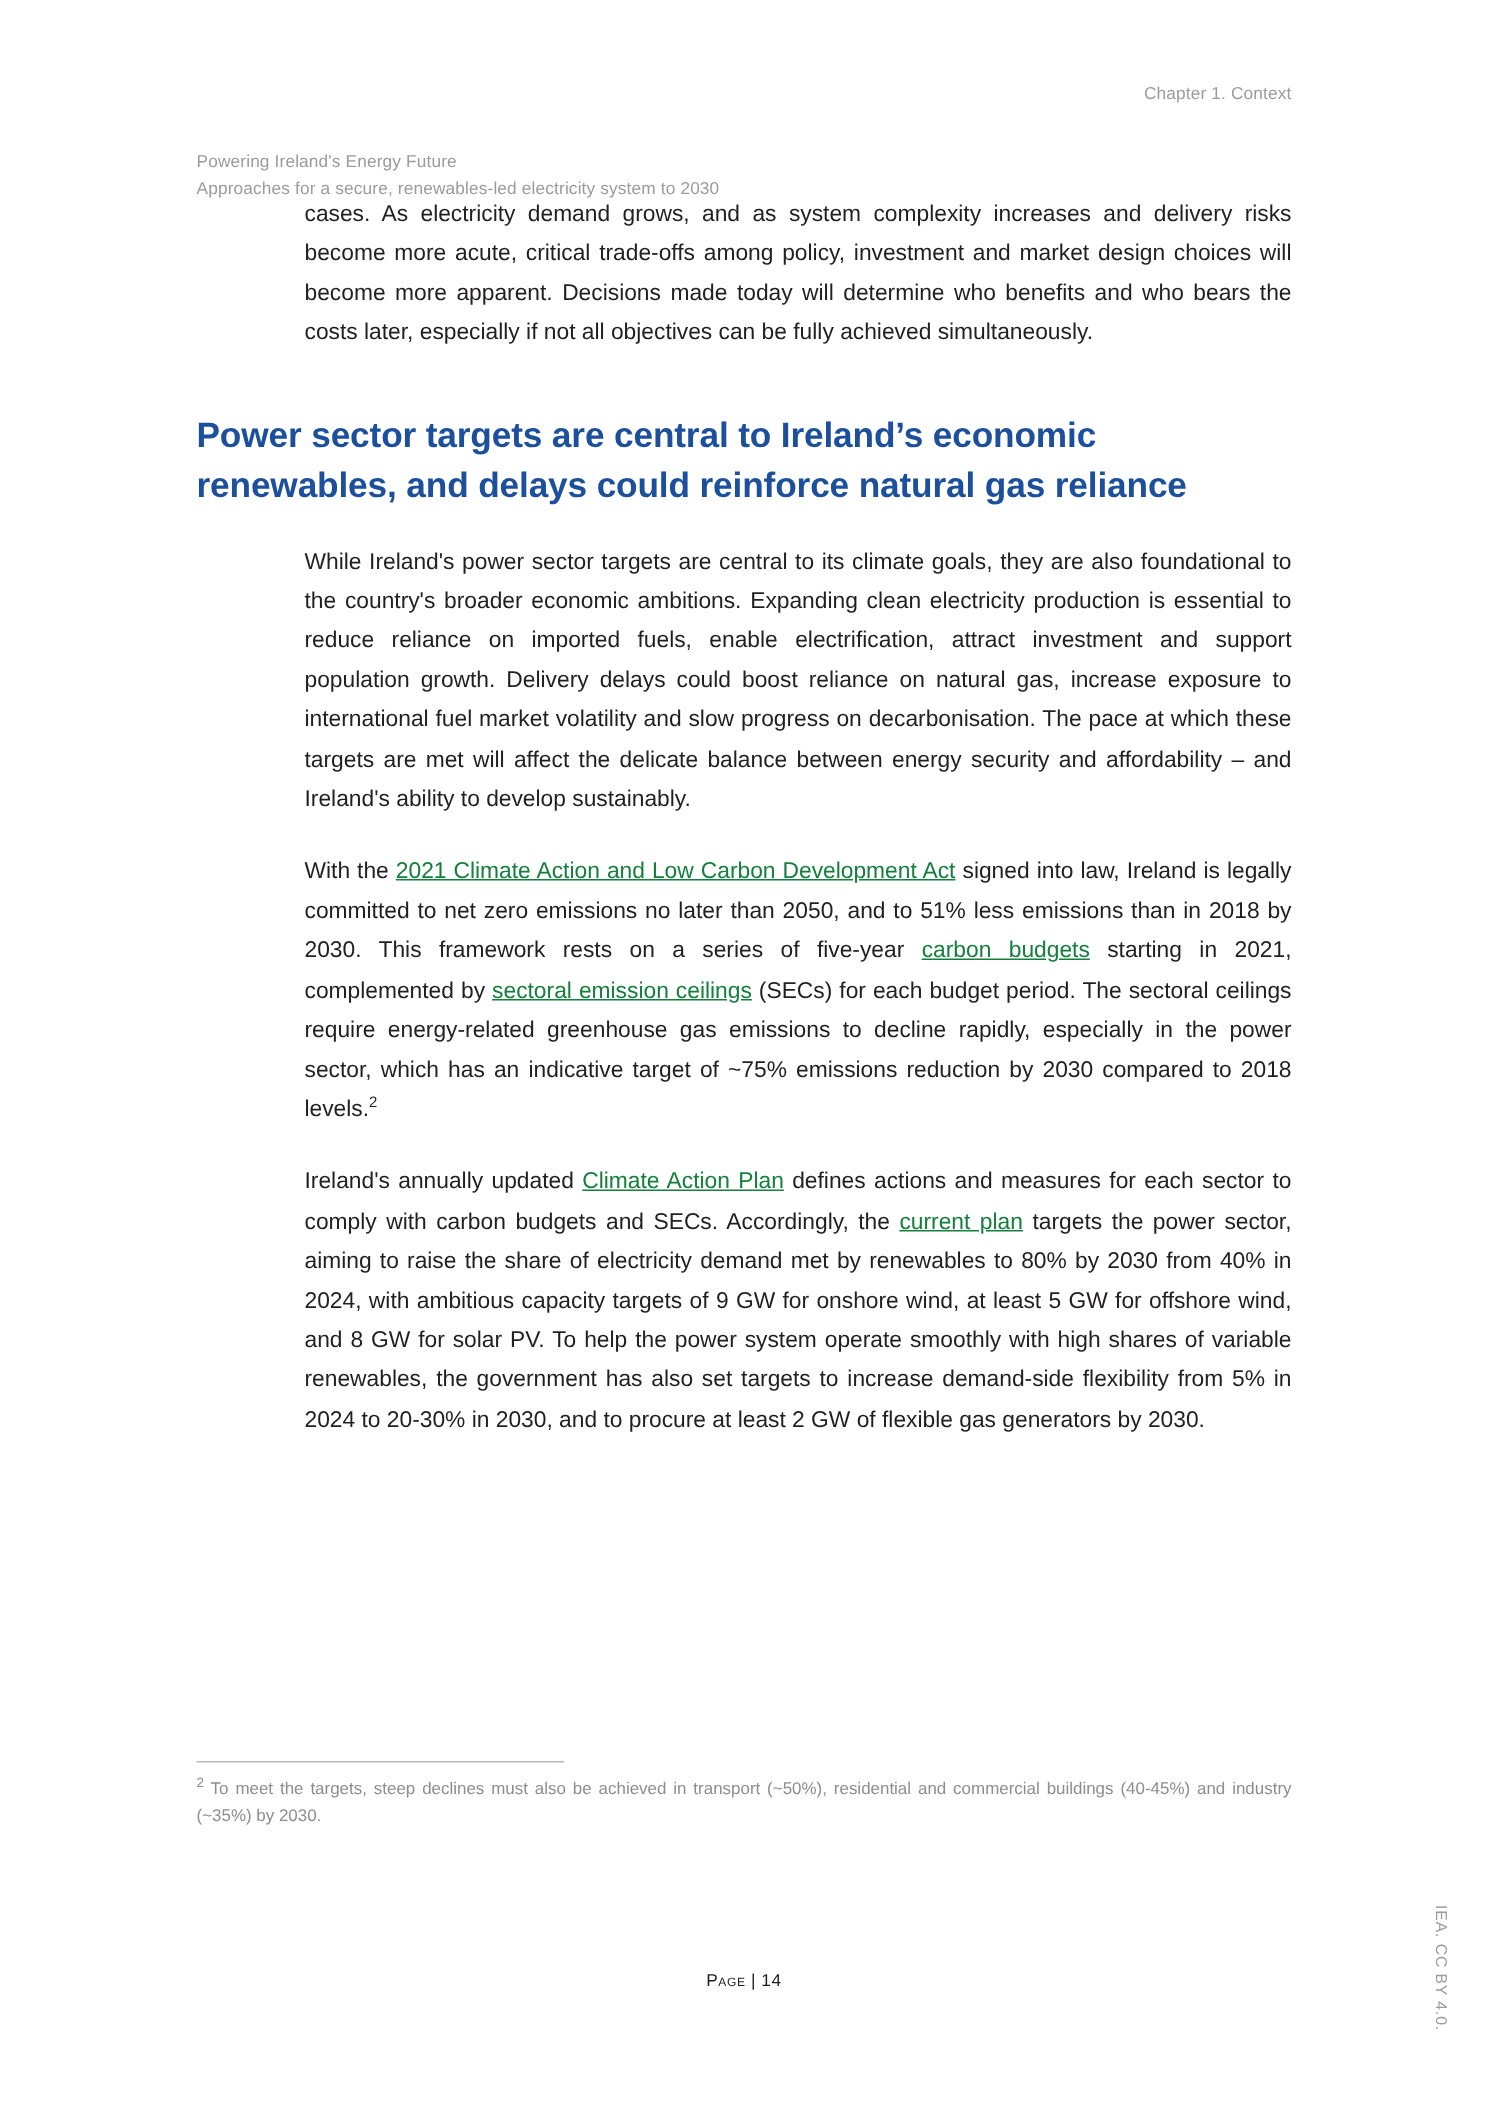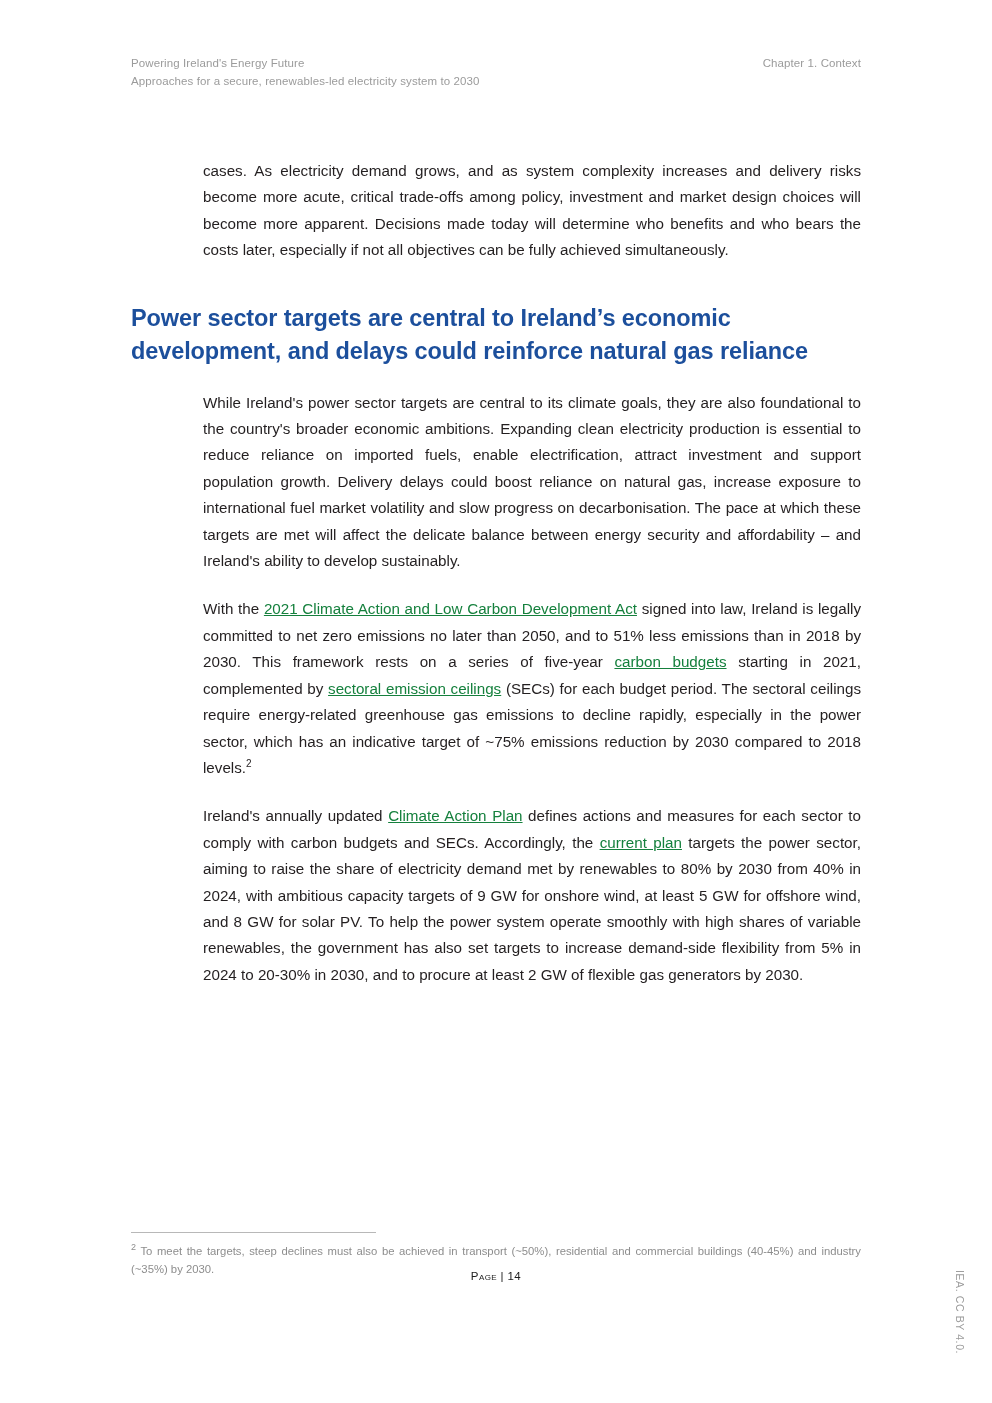--- a/index.html
+++ b/index.html
@@ -30,36 +30,36 @@
     display: flex;
     justify-content: space-between;
     align-items: flex-start;
     font-size: 11.5px;
     line-height: 1.55;
     color: #9b9b9b;
     letter-spacing: 0.1px;
   }
   .header-left {
     max-width: 560px;
+    margin-top: 45px;
   }
   .header-left div {
     white-space: nowrap;
   }
   .header-right {
     white-space: nowrap;
     padding-top: 0px;
   }
 
   
   .content {
     position: absolute;
     top: 130px;
     left: 131px;
     width: 730px;
-    margin-top: 28px;
   }
 
   p.body {
     margin: 0 0 0 0;
     font-size: 15.2px;
     line-height: 26.4px;
     text-align: justify;
     text-justify: inter-word;
     color: #231f20;
     padding-left: 72px;
@@ -85,21 +85,21 @@
   sup {
     font-size: 10px;
     vertical-align: super;
     line-height: 0;
   }
 
   
   .footnote-wrap {
     position: absolute;
     left: 131px;
-    top: 1232px;
+    top: 1174px;
     width: 730px;
   }
   .footnote-rule {
     width: 245px;
     height: 1px;
     background: #b8b8b8;
     margin-bottom: 9px;
   }
   .footnote {
     font-size: 11.3px;
@@ -109,21 +109,21 @@
   }
   .footnote sup {
     font-size: 9px;
   }
 
   
   .footer {
     position: absolute;
     left: 0;
     right: 0;
-    top: 1270px;
+    top: 1315px;
     text-align: center;
     font-size: 11.5px;
     color: #1c1c1c;
     letter-spacing: 0.4px;
   }
   .footer .pg {
     font-variant: small-caps;
   }
 
   .sidenote {
@@ -146,21 +146,21 @@
       <div>Powering Ireland's Energy Future</div>
       <div>Approaches for a secure, renewables-led electricity system to 2030</div>
     </div>
     <div class="header-right">Chapter 1. Context</div>
   </div>
 
   <div class="content">
 
     <p class="body">cases. As electricity demand grows, and as system complexity increases and delivery risks become more acute, critical trade-offs among policy, investment and market design choices will become more apparent. Decisions made today will determine who benefits and who bears the costs later, especially if not all objectives can be fully achieved simultaneously.</p>
 
-    <h2 class="heading">Power sector targets are central to Ireland’s economic development, and delays could reinforce natural gas reliance</h2>
+    <h2 class="heading">Power sector targets are central to Ireland’s economic renewables, and delays could reinforce natural gas reliance</h2>
 
     <p class="body">While Ireland's power sector targets are central to its climate goals, they are also foundational to the country's broader economic ambitions. Expanding clean electricity production is essential to reduce reliance on imported fuels, enable electrification, attract investment and support population growth. Delivery delays could boost reliance on natural gas, increase exposure to international fuel market volatility and slow progress on decarbonisation. The pace at which these targets are met will affect the delicate balance between energy security and affordability – and Ireland's ability to develop sustainably.</p>
 
     <p class="body"><span>With the </span><a class="doclink" href="#">2021 Climate Action and Low Carbon Development Act</a><span> signed into law, Ireland is legally committed to net zero emissions no later than 2050, and to 51% less emissions than in 2018 by 2030. This framework rests on a series of five-year </span><a class="doclink" href="#">carbon budgets</a><span> starting in 2021, complemented by </span><a class="doclink" href="#">sectoral emission ceilings</a><span> (SECs) for each budget period. The sectoral ceilings require energy-related greenhouse gas emissions to decline rapidly, especially in the power sector, which has an indicative target of ~75% emissions reduction by 2030 compared to 2018 levels.</span><sup>2</sup></p>
 
     <p class="body"><span>Ireland's annually updated </span><a class="doclink" href="#">Climate Action Plan</a><span> defines actions and measures for each sector to comply with carbon budgets and SECs. Accordingly, the </span><a class="doclink" href="#">current plan</a><span> targets the power sector, aiming to raise the share of electricity demand met by renewables to 80% by 2030 from 40% in 2024, with ambitious capacity targets of 9 GW for onshore wind, at least 5 GW for offshore wind, and 8 GW for solar PV. To help the power system operate smoothly with high shares of variable renewables, the government has also set targets to increase demand-side flexibility from 5% in 2024 to 20-30% in 2030, and to procure at least 2 GW of flexible gas generators by 2030.</span></p>
 
   </div>
 
   <div class="footnote-wrap">

